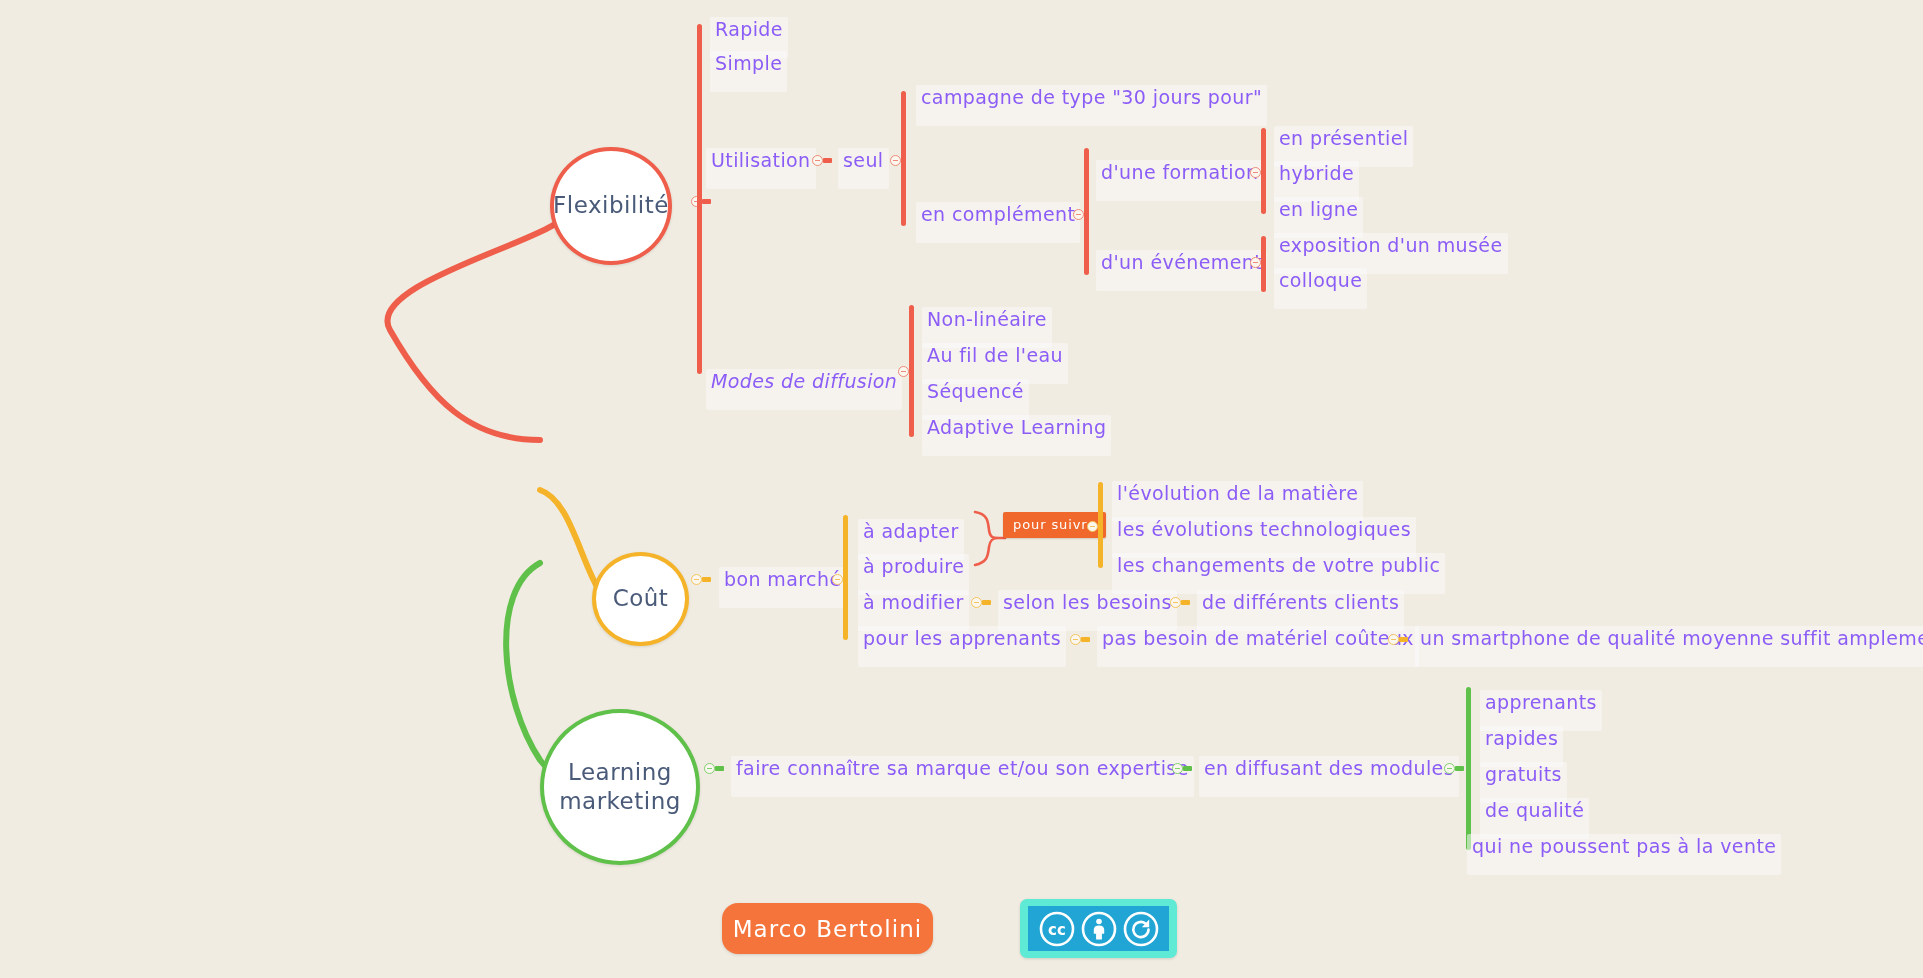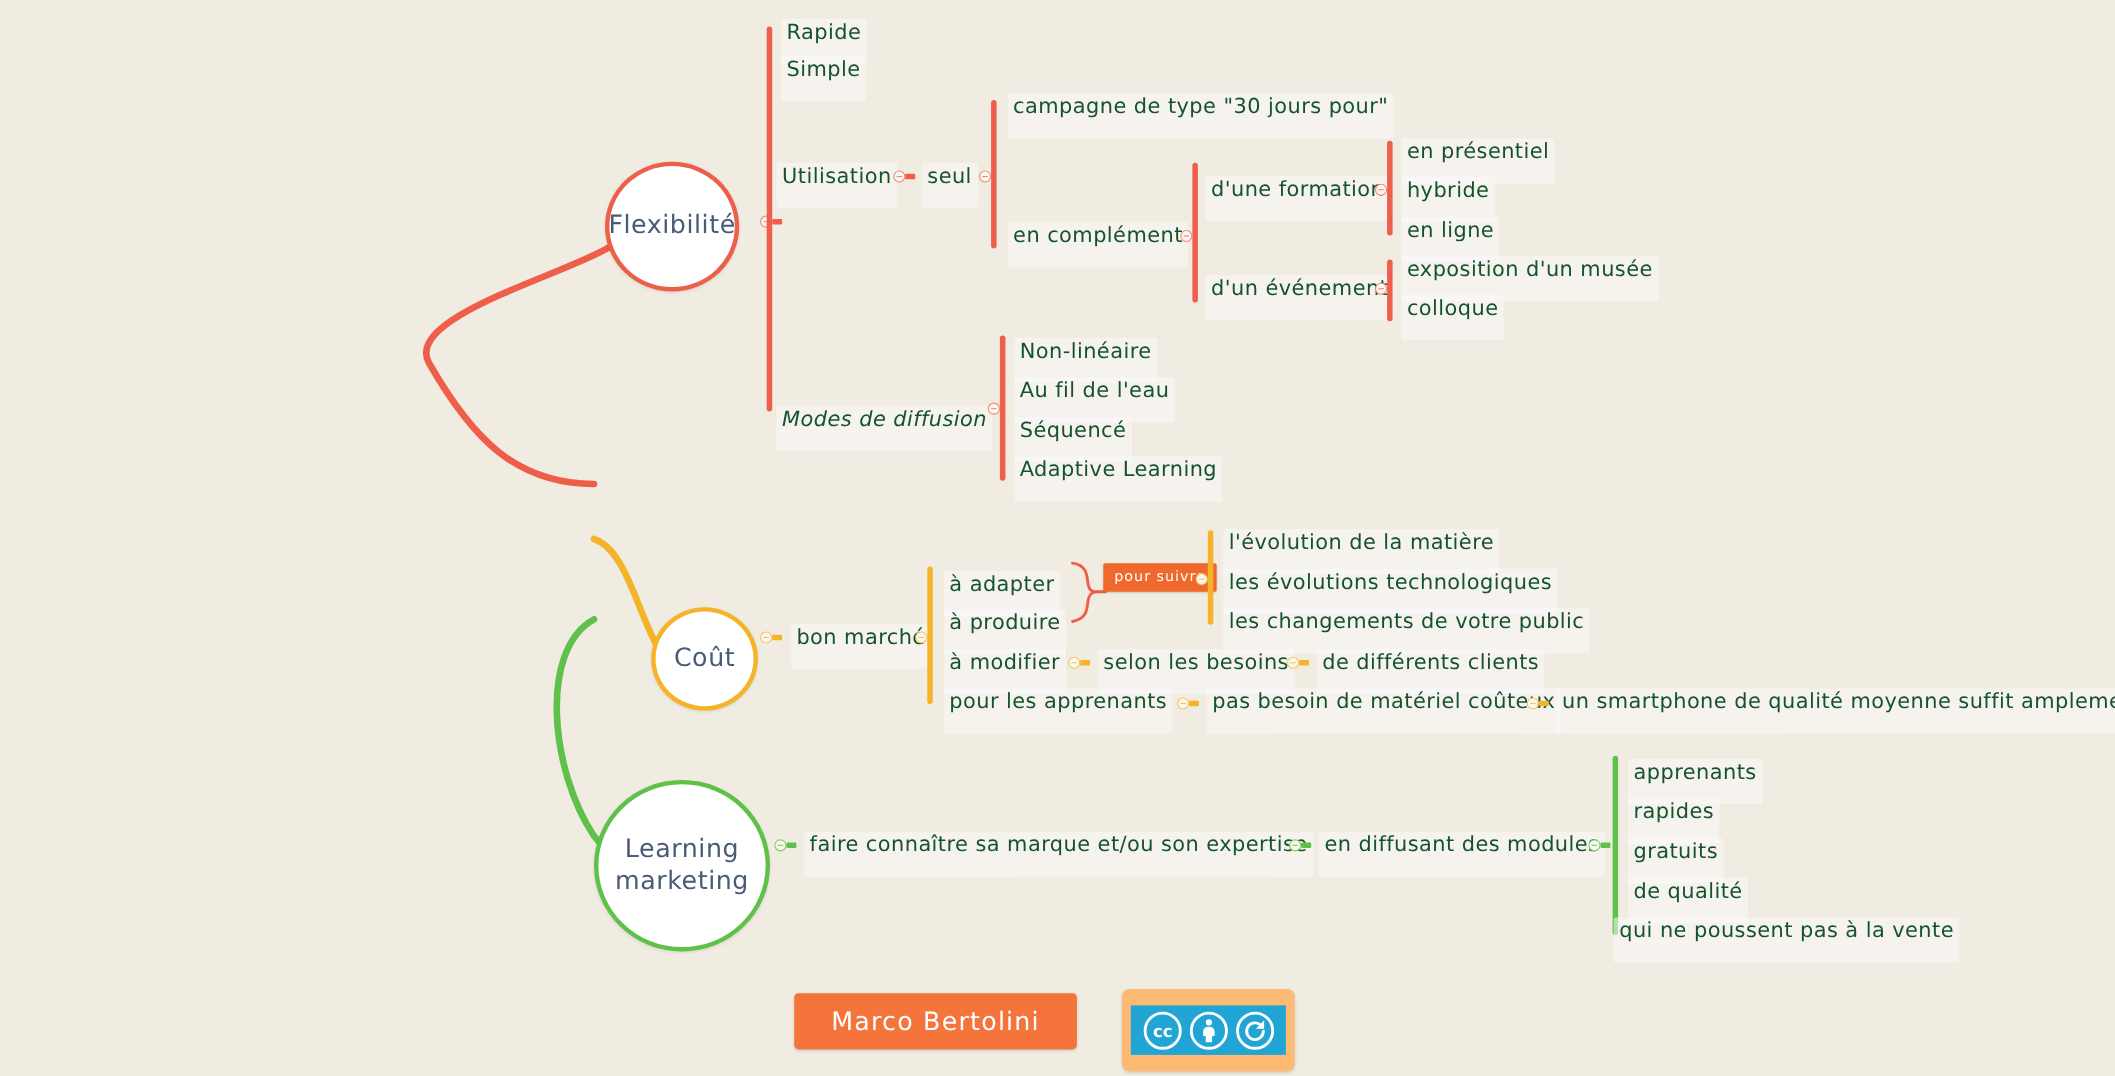--- a/index.html
+++ b/index.html
@@ -12,21 +12,21 @@
   #canvas {
     position: relative;
     width: 1923px; height: 978px;
     background: #f1ece1;
   }
   #wires { position: absolute; left: 0; top: 0; width: 1923px; height: 978px; pointer-events: none; }
 
   
   .node {
     position: absolute;
-    color: #14532d;
+    color: #8b5cf6;
     font-family: "DejaVu Sans", sans-serif;
     font-size: 19px;
     line-height: 1.15;
     letter-spacing: .4px;
     white-space: nowrap;
     background: rgba(250,250,252,0.55);
     padding: 2px 5px 17px 5px;
     border-radius: 2px;
   }
 
@@ -103,34 +103,34 @@
     padding: 5px 10px 6px 10px;
     border-radius: 2px;
     white-space: nowrap;
     box-shadow: 0 1px 2px rgba(0,0,0,0.14);
   }
 
   
   #author-badge {
     position: absolute;
     left: 722px; top: 903px;
-    width: 257px; height: 51px;
+    width: 211px; height: 51px;
     background: #f4743c;
-    border-radius: 4px;
+    border-radius: 16px;
     display: flex; align-items: center; justify-content: center;
     color: #ffffff;
     font-size: 23px;
     letter-spacing: 1.1px;
     box-shadow: 0 1px 3px rgba(0,0,0,0.13);
   }
   #cc-badge {
     position: absolute;
     left: 1020px; top: 899px;
-    width: 157px; height: 75px;
-    background: #fdba74;
+    width: 157px; height: 59px;
+    background: #5eead4;
     border-radius: 7px;
     display: flex; align-items: center; justify-content: center;
     box-shadow: 0 1px 3px rgba(0,0,0,0.13);
   }
   #cc-inner {
     width: 141px; height: 45px;
     background: #21a5d4;
     display: flex; align-items: center; justify-content: center;
     gap: 2px;
   }

